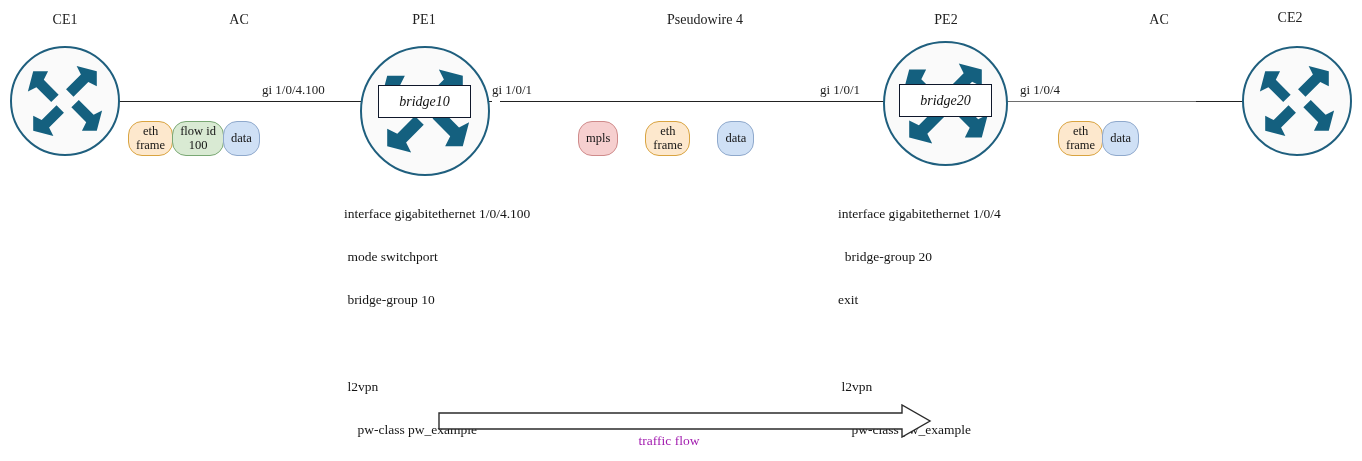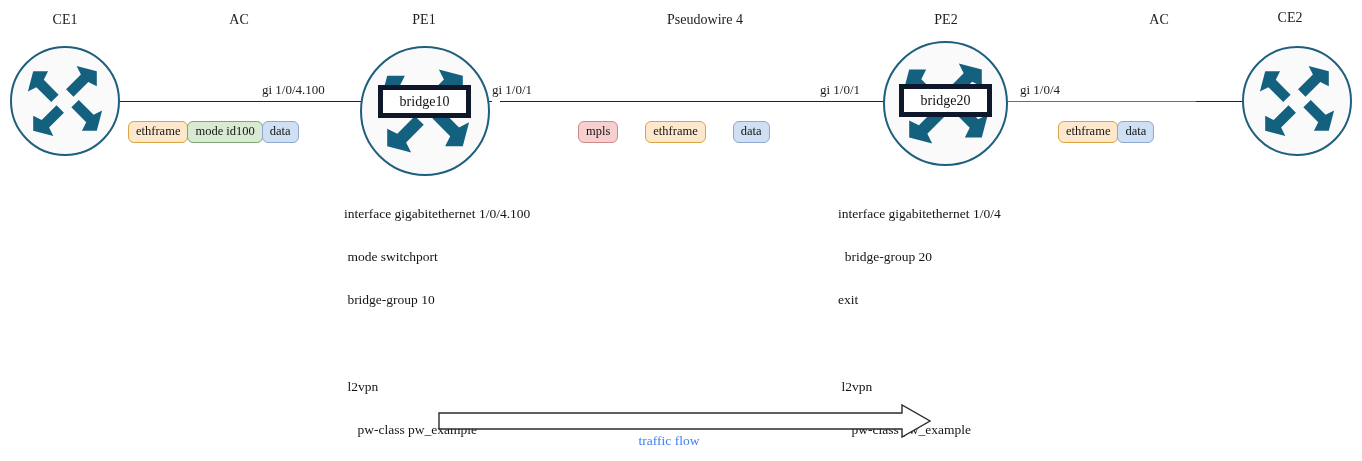--- a/index.html
+++ b/index.html
@@ -40,28 +40,29 @@
     left: 0;
     top: 0;
     width: 100%;
     height: 100%;
   }
 
   
   .bridge-box {
     position: absolute;
     background: #ffffff;
-    border: 5px solid #0f172a;
+    border: 1px solid #0f172a;
     box-sizing: border-box;
     display: flex;
     align-items: center;
     justify-content: center;
     font-size: 14px;
     color: #111111;
     z-index: 4;
+    font-style: italic;
   }
 
   
   .link {
     position: absolute;
     height: 0;
     border-top: 1px solid #222222;
   }
   .link.grey {
     border-top: 1px solid #6e6e6e;
@@ -75,24 +76,24 @@
     color: #1d1d1d;
   }
 
   
   .packet-strip {
     position: absolute;
     display: flex;
     align-items: stretch;
   }
   .pkt {
-    border-radius: 6px;
+    border-radius: 14px;
     box-sizing: border-box;
     display: flex;
-    flex-direction: row;
+    flex-direction: column;
     align-items: center;
     justify-content: center;
     font-size: 12.5px;
     line-height: 1.08;
     padding: 3px 7px;
     white-space: nowrap;
     text-align: center;
     color: #141414;
   }
   .pkt + .pkt { margin-left: -1px; }
@@ -114,21 +115,21 @@
 
   
   .flow-arrow {
     position: absolute;
   }
   .flow-label {
     position: absolute;
     font-size: 13.5px;
     white-space: nowrap;
     transform: translateX(-50%);
-    color: #3b82f6;
+    color: #a21caf;
   }
 </style>
 </head>
 <body>
 
 <div id="canvas">
 
   <div class="toplabel" style="left:65px; top:12px;">CE1</div>
   <div class="toplabel" style="left:239px; top:12px;">AC</div>
   <div class="toplabel" style="left:424px; top:12px;">PE1</div>
@@ -192,21 +193,21 @@
   <div class="iface" style="left:492px; top:82px;">gi 1/0/1</div>
   <div class="iface" style="left:820px; top:82px;">gi 1/0/1</div>
   <div class="iface" style="left:1020px; top:82px;">gi 1/0/4</div>
 
   <div class="packet-strip" style="left:128px; top:121px;">
     <div class="pkt eth">
       <span>eth</span>
       <span>frame</span>
     </div>
     <div class="pkt vlan">
-      <span>mode id</span>
+      <span>flow id</span>
       <span>100</span>
     </div>
     <div class="pkt data">
       <span>data</span>
     </div>
   </div>
 
   <div class="packet-strip" style="left:578px; top:121px;gap:28px;">
     <div class="pkt mpls">
       <span>mpls</span>

